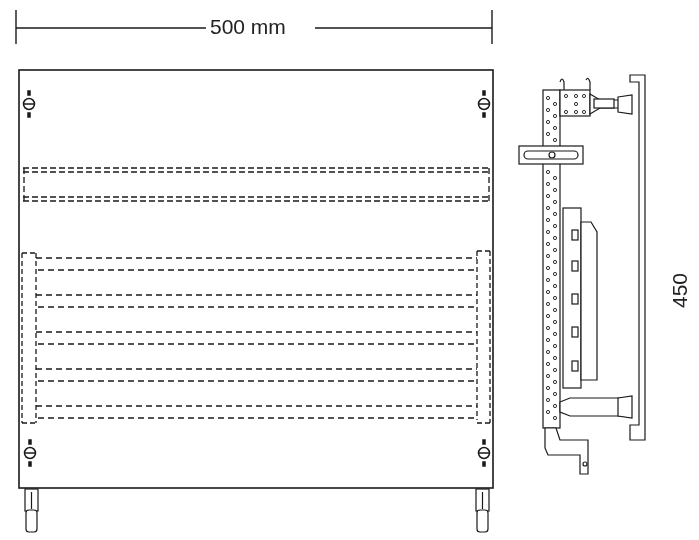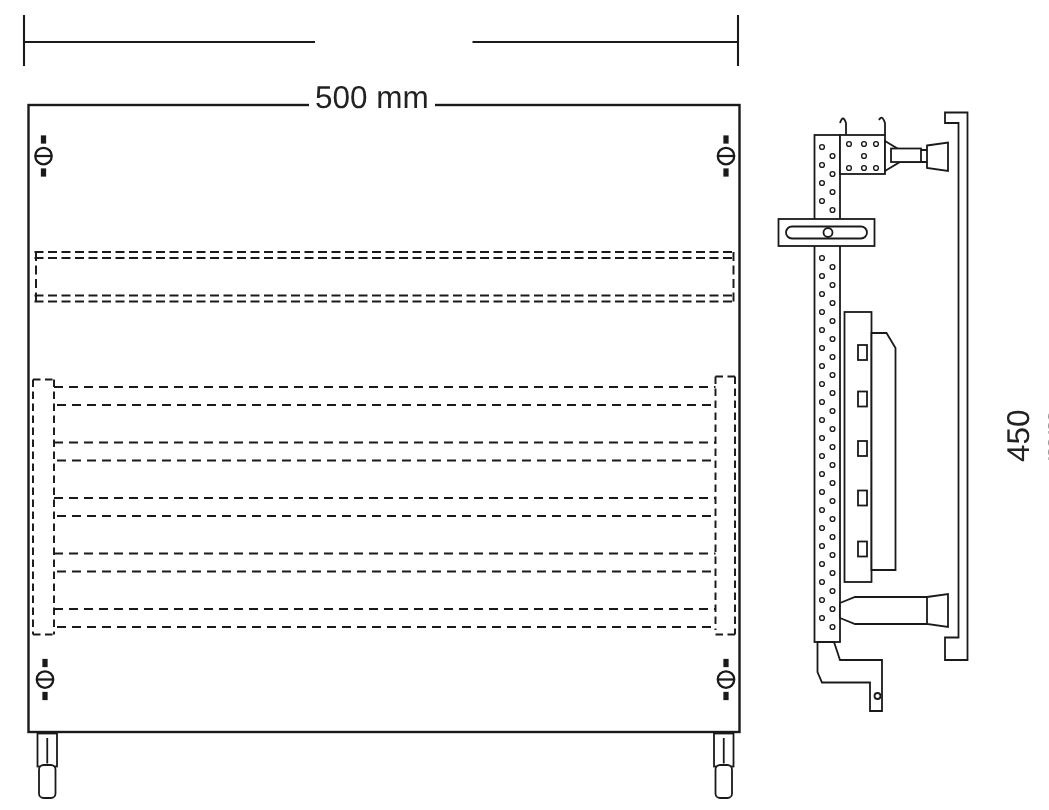--- a/index.html
+++ b/index.html
@@ -1,19 +1,19 @@
 <!DOCTYPE html>
 <html><head>
 <meta charset="utf-8">
 <style>
   html, body { margin: 0; padding: 0; background: #ffffff; }
   body { width: 699px; height: 540px; position: relative; overflow: hidden; font-family: "Liberation Sans", sans-serif; }
   svg { position: absolute; left: 0; top: 0; }
   .dim-label { position: absolute; font-family: "Liberation Sans", sans-serif; color: #222; font-size: 21px; background: #fff; padding: 0 4px; }
-  .dim-width { left: 206px; top: 15px; margin-top: 39px; }
+  .dim-width { left: 206px; top: 15px; }
   .dim-height { left: 640px; top: 250px; transform: rotate(-90deg); transform-origin: left top; top: 312px; left: 668px; }
 </style>
 </head>
 <body>
 
 <svg width="699" height="540" viewBox="0 0 699 540" xmlns="http://www.w3.org/2000/svg">
 
   <g stroke="#1a1a1a" stroke-width="1.4" fill="none">
     <line x1="16" y1="10" x2="16" y2="44"></line>
     <line x1="16" y1="28" x2="210" y2="28"></line>

